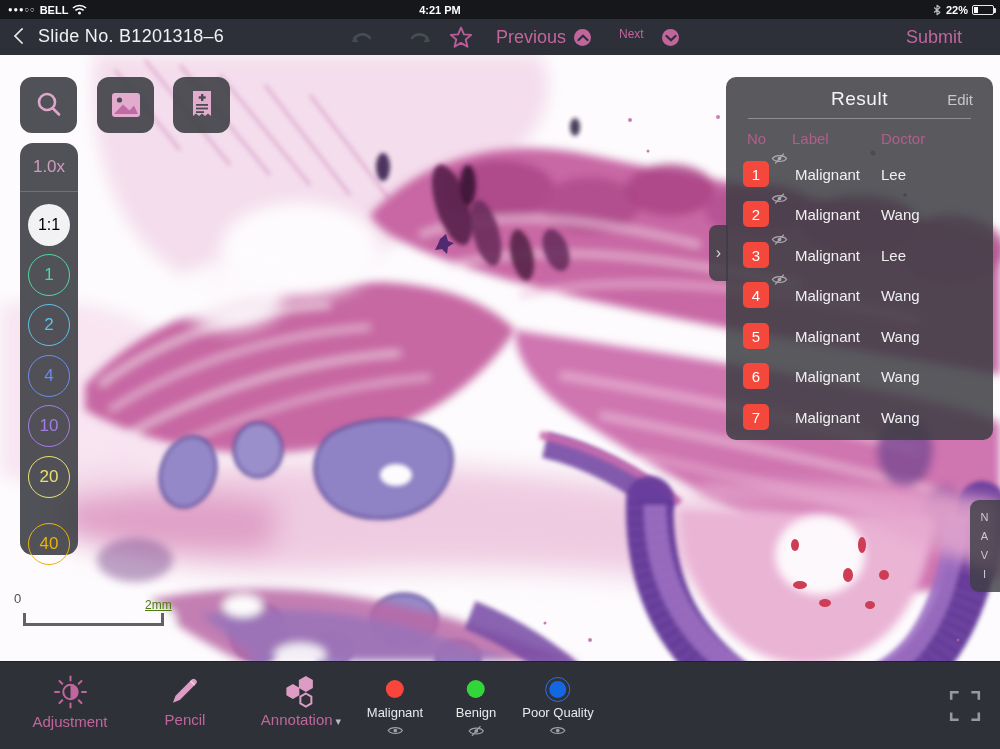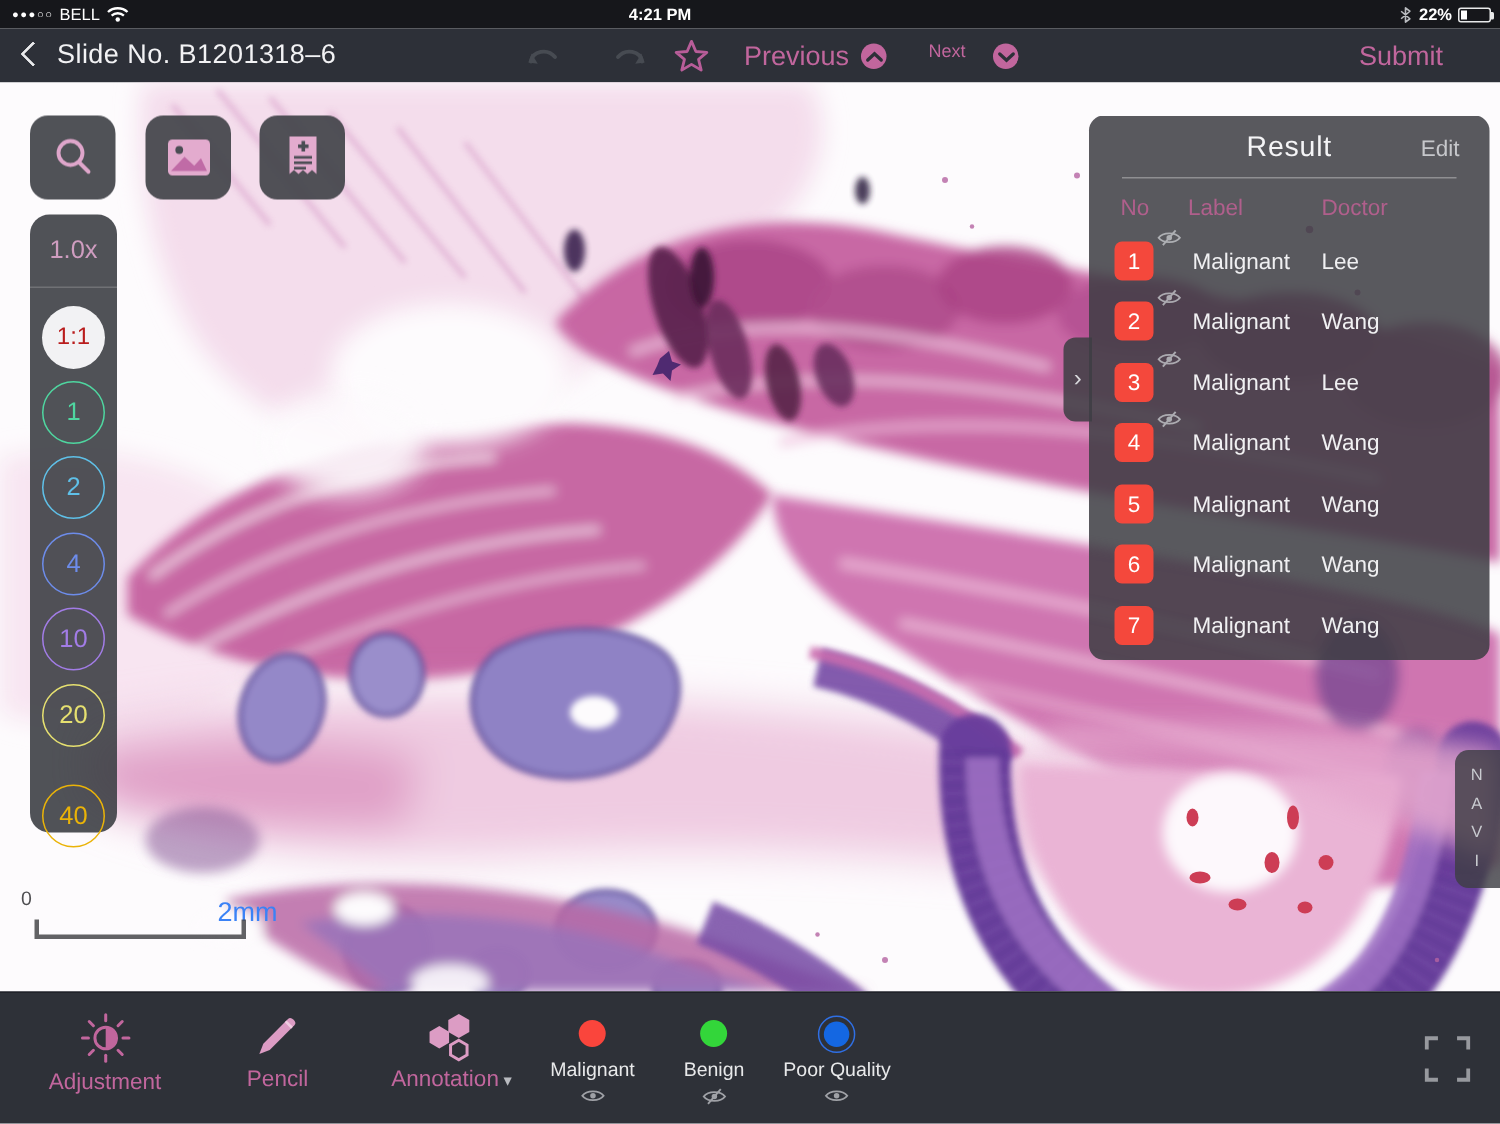--- a/index.html
+++ b/index.html
@@ -5,21 +5,21 @@
   * { margin:0; padding:0; box-sizing:border-box; }
   html,body { width:1000px; height:749px; }
   body { font-family:"Liberation Sans","DejaVu Sans",sans-serif; background:#000; overflow:hidden; }
   .screen { position:relative; width:1000px; height:749px; background:#fdfbfd; }
 
   
   .statusbar { position:absolute; top:0; left:0; width:1000px; height:19px; background:#16171b;
     color:#fff; font-size:11px; display:flex; align-items:center; }
   .sb-left { position:absolute; left:8px; top:0; height:19px; display:flex; align-items:center; gap:4px; }
   .sb-dots { font-size:7.5px; letter-spacing:1px; color:#fff; }
-  .sb-carrier { font-size:11px; font-weight:normal;text-align:center; }
+  .sb-carrier { font-size:11px; font-weight:bold;text-align:center; }
   .sb-center { position:absolute; left:0; width:880px; text-align:center; font-weight:bold; font-size:11px; }
   .sb-right { position:absolute; right:6px; top:0; height:19px; display:flex; align-items:center; gap:4px; }
   .sb-batt-pct { font-size:11px; font-weight:bold; }
   .battery { position:relative; width:22px; height:10px; border:1px solid #e8e9ea; border-radius:2px; }
   .battery .fill { position:absolute; left:1px; top:1px; bottom:1px; width:4px; background:#fff; }
   .battery .nub { position:absolute; right:-3px; top:2.5px; width:2px; height:5px; background:#e8e9ea; border-radius:0 1px 1px 0; }
 
   
   .titlebar { position:absolute; top:19px; left:0; width:1000px; height:36px; background:#2d3038; }
   .back-chev { position:absolute; left:16px; top:11px; width:12px; height:12px;
@@ -38,25 +38,25 @@
 
   .tool-btn { position:absolute; top:22px; width:57px; height:56px; border-radius:12px;
     background:rgba(65,67,73,0.92); display:flex; align-items:center; justify-content:center; }
 
   .zoom-panel { position:absolute; left:20px; top:88px; width:58px; height:412px; border-radius:13px;
     background:rgba(65,67,73,0.92); }
   .zoom-mag { position:absolute; top:14px; width:58px; text-align:center; font-size:17px; color:#cf9dc0; }
   .zoom-divider { position:absolute; top:48px; left:0; width:58px; height:1px; background:rgba(255,255,255,0.18); }
   .zl { position:absolute; left:8px; width:42px; height:42px; border-radius:50%;
     display:flex; align-items:center; justify-content:center; font-size:17px; }
-  .zl-11 { background:#f2f2f4; color:#b91c1c; font-size:16px; }
+  .zl-11 { background:#f2f2f4; color:#000000; font-size:16px; }
   .zl-ring { border:1.5px solid currentColor; background:transparent; }
 
   .scale-zero { position:absolute; left:14px; top:536px; font-size:13px; color:#4f4f52; }
-  .scale-label { position:absolute; left:145px; top:543px; font-size:18px; color:#3b82f6; }
+  .scale-label { position:absolute; left:145px; top:543px; font-size:12px; color:#4d7c0f;text-decoration:underline; }
   .scale-bar { position:absolute; left:23px; top:558px; width:141px; height:13px;
     border-left:3px solid rgba(70,70,74,0.85); border-right:3px solid rgba(70,70,74,0.85);
     border-bottom:3px solid rgba(70,70,74,0.85); }
 
   
   .result-panel { position:absolute; left:726px; top:22px; width:267px; height:363px; border-radius:10px;
     background:rgba(62,62,68,0.86); }
   .rp-title { position:absolute; top:11px; width:267px; text-align:center; font-size:19px; color:#f4f4f6; letter-spacing:.5px; }
   .rp-edit { position:absolute; right:20px; top:14px; font-size:15px; color:#c6c7cb; }
   .rp-divider { position:absolute; top:41px; left:22px; right:22px; height:1px; background:rgba(255,255,255,0.32); }

